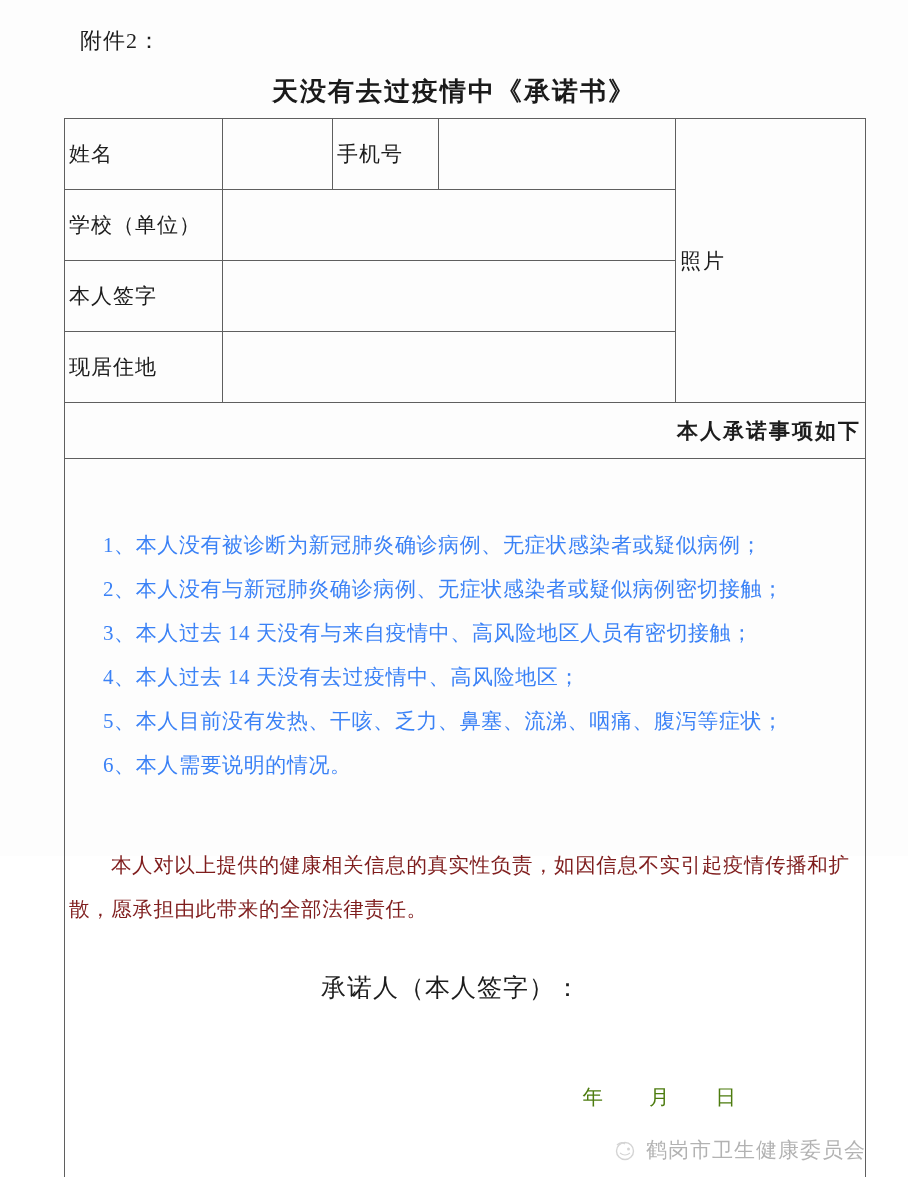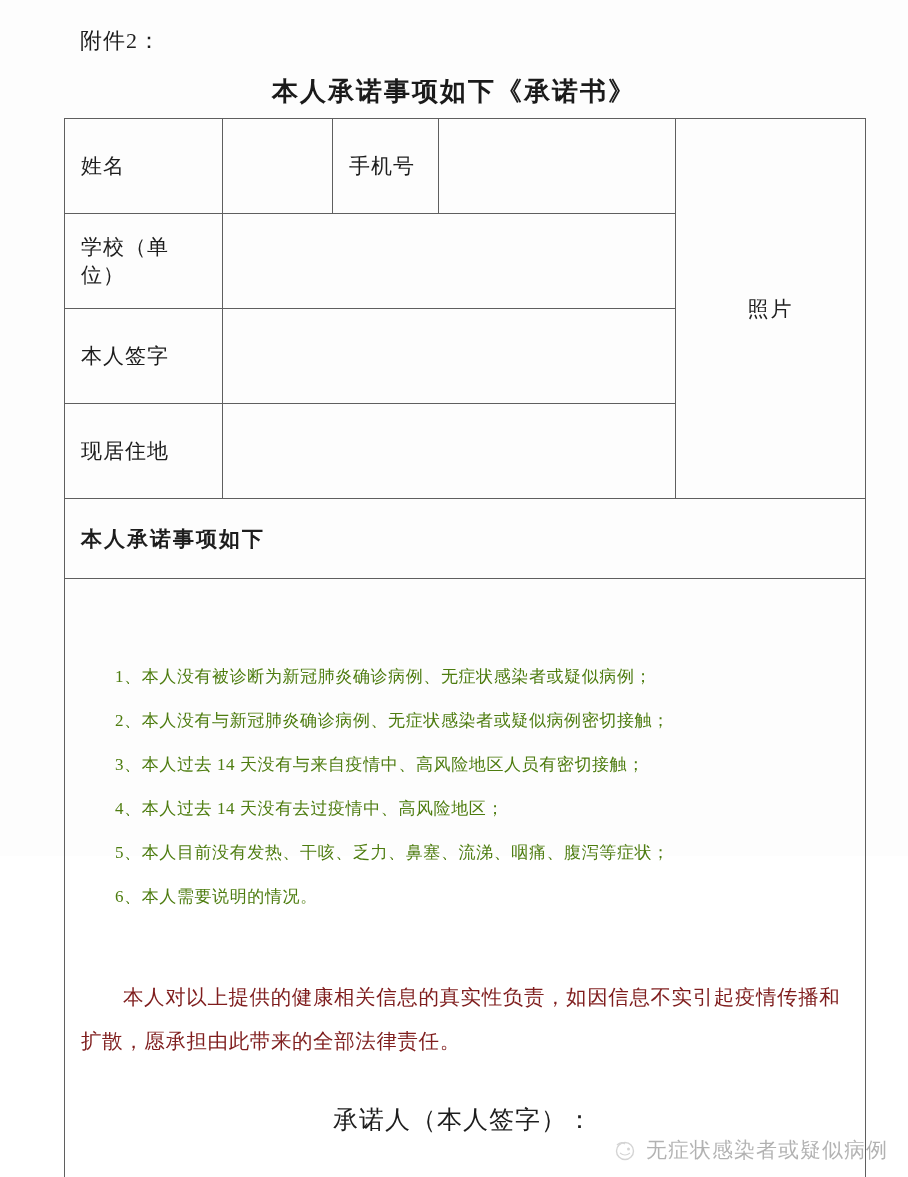--- a/index.html
+++ b/index.html
@@ -52,62 +52,62 @@
   .form-table {
     position: absolute;
     left: 64px;
     top: 118px;
     width: 801px;
     border-collapse: collapse;
     table-layout: fixed;
   }
   .form-table td {
     border: 1.3px solid #5f5f5f;
-    padding: 16px;
+    padding: 4px;
     vertical-align: middle;
     font-size: 21px;
     color: #1d1d1d;
   }
   .lbl-cell {
     padding-left: 12px;
     height: 62px;
     letter-spacing: 1px;
   }
   .value-cell { }
   .photo-cell {
-    text-align: center;
+    text-align: left;
     font-size: 21px;
     letter-spacing: 2px;
   }
   .section-head {
-    text-align: left;
+    text-align: right;
     height: 47px;
     font-size: 21px;
     font-weight: bold;
     letter-spacing: 2px;
   }
 
   
   .body-cell {
     padding: 14px 14px 10px 14px;
     vertical-align: top;
     height: 730px;
   }
   .terms {
     margin: 0;
     padding: 0;
     list-style: none;
   }
   .term {
-    font-size: 17px;
+    font-size: 21px;
     line-height: 44px;
     letter-spacing: 0.6px;
     text-indent: 34px;
     margin: 0;
-    color: #4d7c0f;
+    color: #3b82f6;
   }
   .declaration {
     font-size: 20.5px;
     line-height: 44px;
     letter-spacing: 0.6px;
     text-indent: 42px;
     margin: 56px 0 0 0;
     color: #7f1d1d;
   }
   .signature-line {
@@ -149,21 +149,21 @@
     white-space: nowrap;
   }
 </style>
 </head>
 <body>
 
 <div class="page">
 
   <div class="attach-label">附件2：</div>
 
-  <div class="doc-title">本人承诺事项如下《承诺书》</div>
+  <div class="doc-title">天没有去过疫情中《承诺书》</div>
 
   <table class="form-table">
     <colgroup>
       <col style="width:158px">
       <col style="width:110px">
       <col style="width:106px">
       <col style="width:237px">
       <col style="width:190px">
     </colgroup>
     <tbody>
@@ -216,16 +216,16 @@
 
   <div class="watermark">
     <span class="wm-logo">
       <svg viewBox="0 0 26 26" width="26" height="26" aria-hidden="true">
         <circle cx="13" cy="14" r="8.5" fill="none" stroke="#9a9a9a" stroke-width="1.4"></circle>
         <path d="M5 8 Q9 4 13 7" fill="none" stroke="#9a9a9a" stroke-width="1.3"></path>
         <circle cx="16.5" cy="12" r="1.5" fill="#9a9a9a"></circle>
         <path d="M8 16 Q13 20 18 16" fill="none" stroke="#9a9a9a" stroke-width="1.2"></path>
       </svg>
     </span>
-    <span class="wm-text">无症状感染者或疑似病例</span>
+    <span class="wm-text">鹤岗市卫生健康委员会</span>
   </div>
 
 </div>
 
 </body></html>

